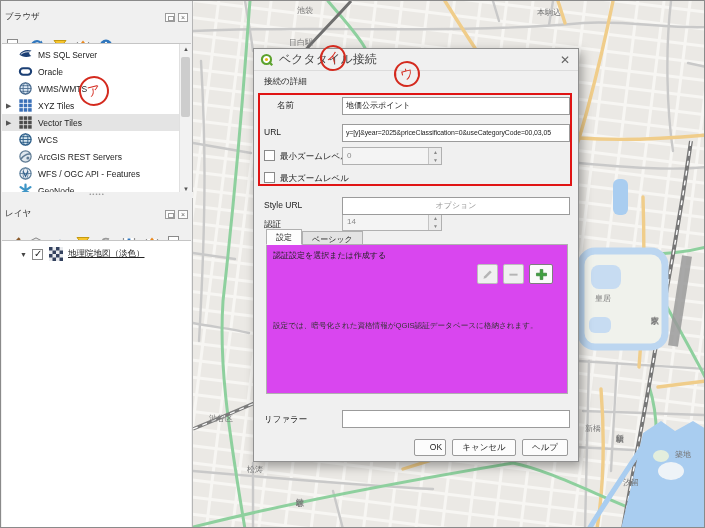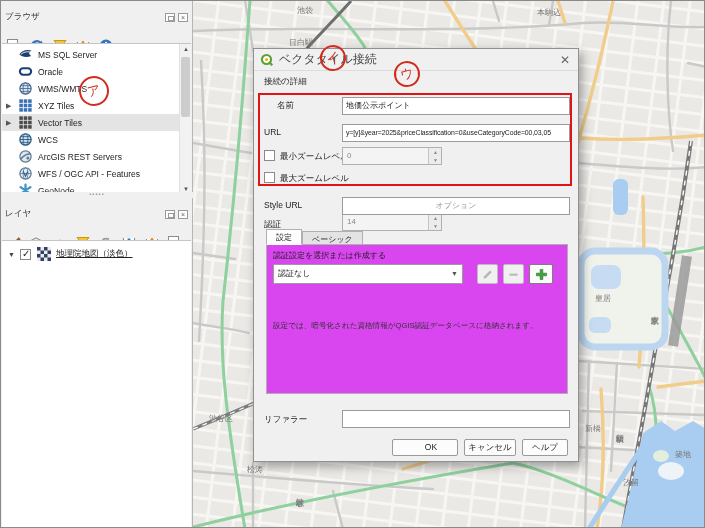--- a/index.html
+++ b/index.html
@@ -28,21 +28,21 @@
   .tree-label { font-size:8.5px; color:#222; white-space:nowrap; }
 
   .v-scrollbar { position:absolute; right:0; top:0; bottom:0; width:12px; background:#f2f2f2; border-left:1px solid #e0e0e0; }
   .sb-arrow { position:absolute; left:0; width:12px; height:11px; font-size:6px; color:#555; text-align:center; line-height:11px; }
   .sb-up { top:0; } .sb-down { bottom:0; }
   .sb-thumb { position:absolute; left:1px; width:9px; top:13px; height:60px; background:#cdcdcd; border-radius:2px; }
 
   .panel-splitter { position:absolute; left:0; top:191px; width:192px; height:6px; background:#f0f0f0; text-align:center; font-size:6px; color:#999; line-height:5px; letter-spacing:1px; }
 
   #layers-panel { top:197px; height:331px; }
-  .layer-row { position:relative; height:18px; display:flex; align-items:center; padding-left:6px; margin-top:4px; }
+  .layer-row { position:relative; height:18px; display:flex; align-items:center; padding-left:18px; margin-top:4px; }
   .layer-expander { font-size:7px; color:#444; width:12px; }
   .checkbox { width:11px; height:11px; border:1px solid #8a8a8a; background:#fff; position:relative; margin-right:6px; flex:none; }
   .checkbox.checked::after { content:"\2713"; position:absolute; left:1px; top:-2px; font-size:10px; color:#222; }
   .layer-ico { width:14px; height:14px; margin-right:5px; flex:none; }
   .layer-label { font-size:8.5px; color:#222; text-decoration:underline; white-space:nowrap; }
 
   
   .map-canvas { position:absolute; left:192px; top:0; width:513px; height:528px; background:#f6f5f2; }
   .map-label { position:absolute; font-size:8px; color:#767676; white-space:nowrap; pointer-events:none; }
   .map-label.vertical { writing-mode:vertical-rl; letter-spacing:1px; }
@@ -69,21 +69,21 @@
   .authbox { position:absolute; left:12px; top:195px; width:302px; height:150px; background:#d946ef; border:1px solid #b0b0b0; z-index:1; }
   .auth-select-label { position:absolute; left:6px; top:5px; font-size:8px; color:#222; }
   .combo { position:absolute; left:6px; top:19px; width:190px; height:20px; background:#fff; border:1px solid #9b9b9b; font-size:8px; color:#222; line-height:18px; padding:0 18px 0 4px; }
   .combo-arrow { position:absolute; right:4px; top:0; font-size:7px; color:#555; line-height:18px; }
   .sq-btn { position:absolute; top:19px; width:21px; height:20px; background:#f0f0f0; border:1px solid #bdbdbd; border-radius:2px; display:flex; align-items:center; justify-content:center; }
   .sq-btn svg { width:13px; height:13px; }
   .sq-btn.enabled { background:#fbfbfb; border:1px solid #7e7e7e; width:24px; }
   .auth-note { position:absolute; left:6px; top:76px; width:288px; font-size:7.6px; color:#333; line-height:1.35; }
   .dlg-buttons { position:absolute; right:10px; top:390px; display:flex; gap:6px; }
   .dlg-btn { height:17px; border:1px solid #9a9a9a; background:#fcfcfc; border-radius:2px; font-size:8.5px; color:#222; line-height:15px; text-align:center; }
-  .btn-ok { width:66px;padding-left:12px; } .btn-cancel { width:52px; } .btn-help { width:46px; }
+  .btn-ok { width:32px;padding-left:12px; } .btn-cancel { width:64px; } .btn-help { width:46px; }
 
   
   .anno { position:absolute; z-index:30; pointer-events:none; }
   .anno-circle { border:2px solid #d42a1e; border-radius:50%; color:#d42a1e; display:flex; align-items:center; justify-content:center; font-size:13px; transform:rotate(-14deg); }
   .anno-rect { border:2px solid #e01414; }
   #anno-a { left:78px; top:75px; width:30px; height:30px; }
   #anno-i { left:319px; top:44px; width:26px; height:26px; }
   #anno-u { left:393px; top:60px; width:26px; height:26px; }
   #anno-box { left:257px; top:92px; width:314px; height:93px; }
 
@@ -565,24 +565,20 @@
     <div class="dlg-label" style="left:10px; top:151px;">Style URL</div>
     <div class="field placeholder" style="top:148px;text-align:center;">オプション</div>
 
     <div class="dlg-label" style="left:10px; top:170px;">認証</div>
     <div class="tabbar">
       <span class="tab active">設定</span>
       <span class="tab">ベーシック</span>
     </div>
     <div class="authbox">
       <div class="auth-select-label">認証設定を選択または作成する</div>
-      <div class="combo">
-        <span>認証なし</span>
-        <span class="combo-arrow">▼</span>
-      </div>
       <span class="sq-btn" style="left:210px;">
           <svg>
             <use href="#i-pencil"></use>
           </svg>
         </span>
       <span class="sq-btn" style="left:236px;">
           <svg>
             <use href="#i-minus"></use>
           </svg>
         </span>

